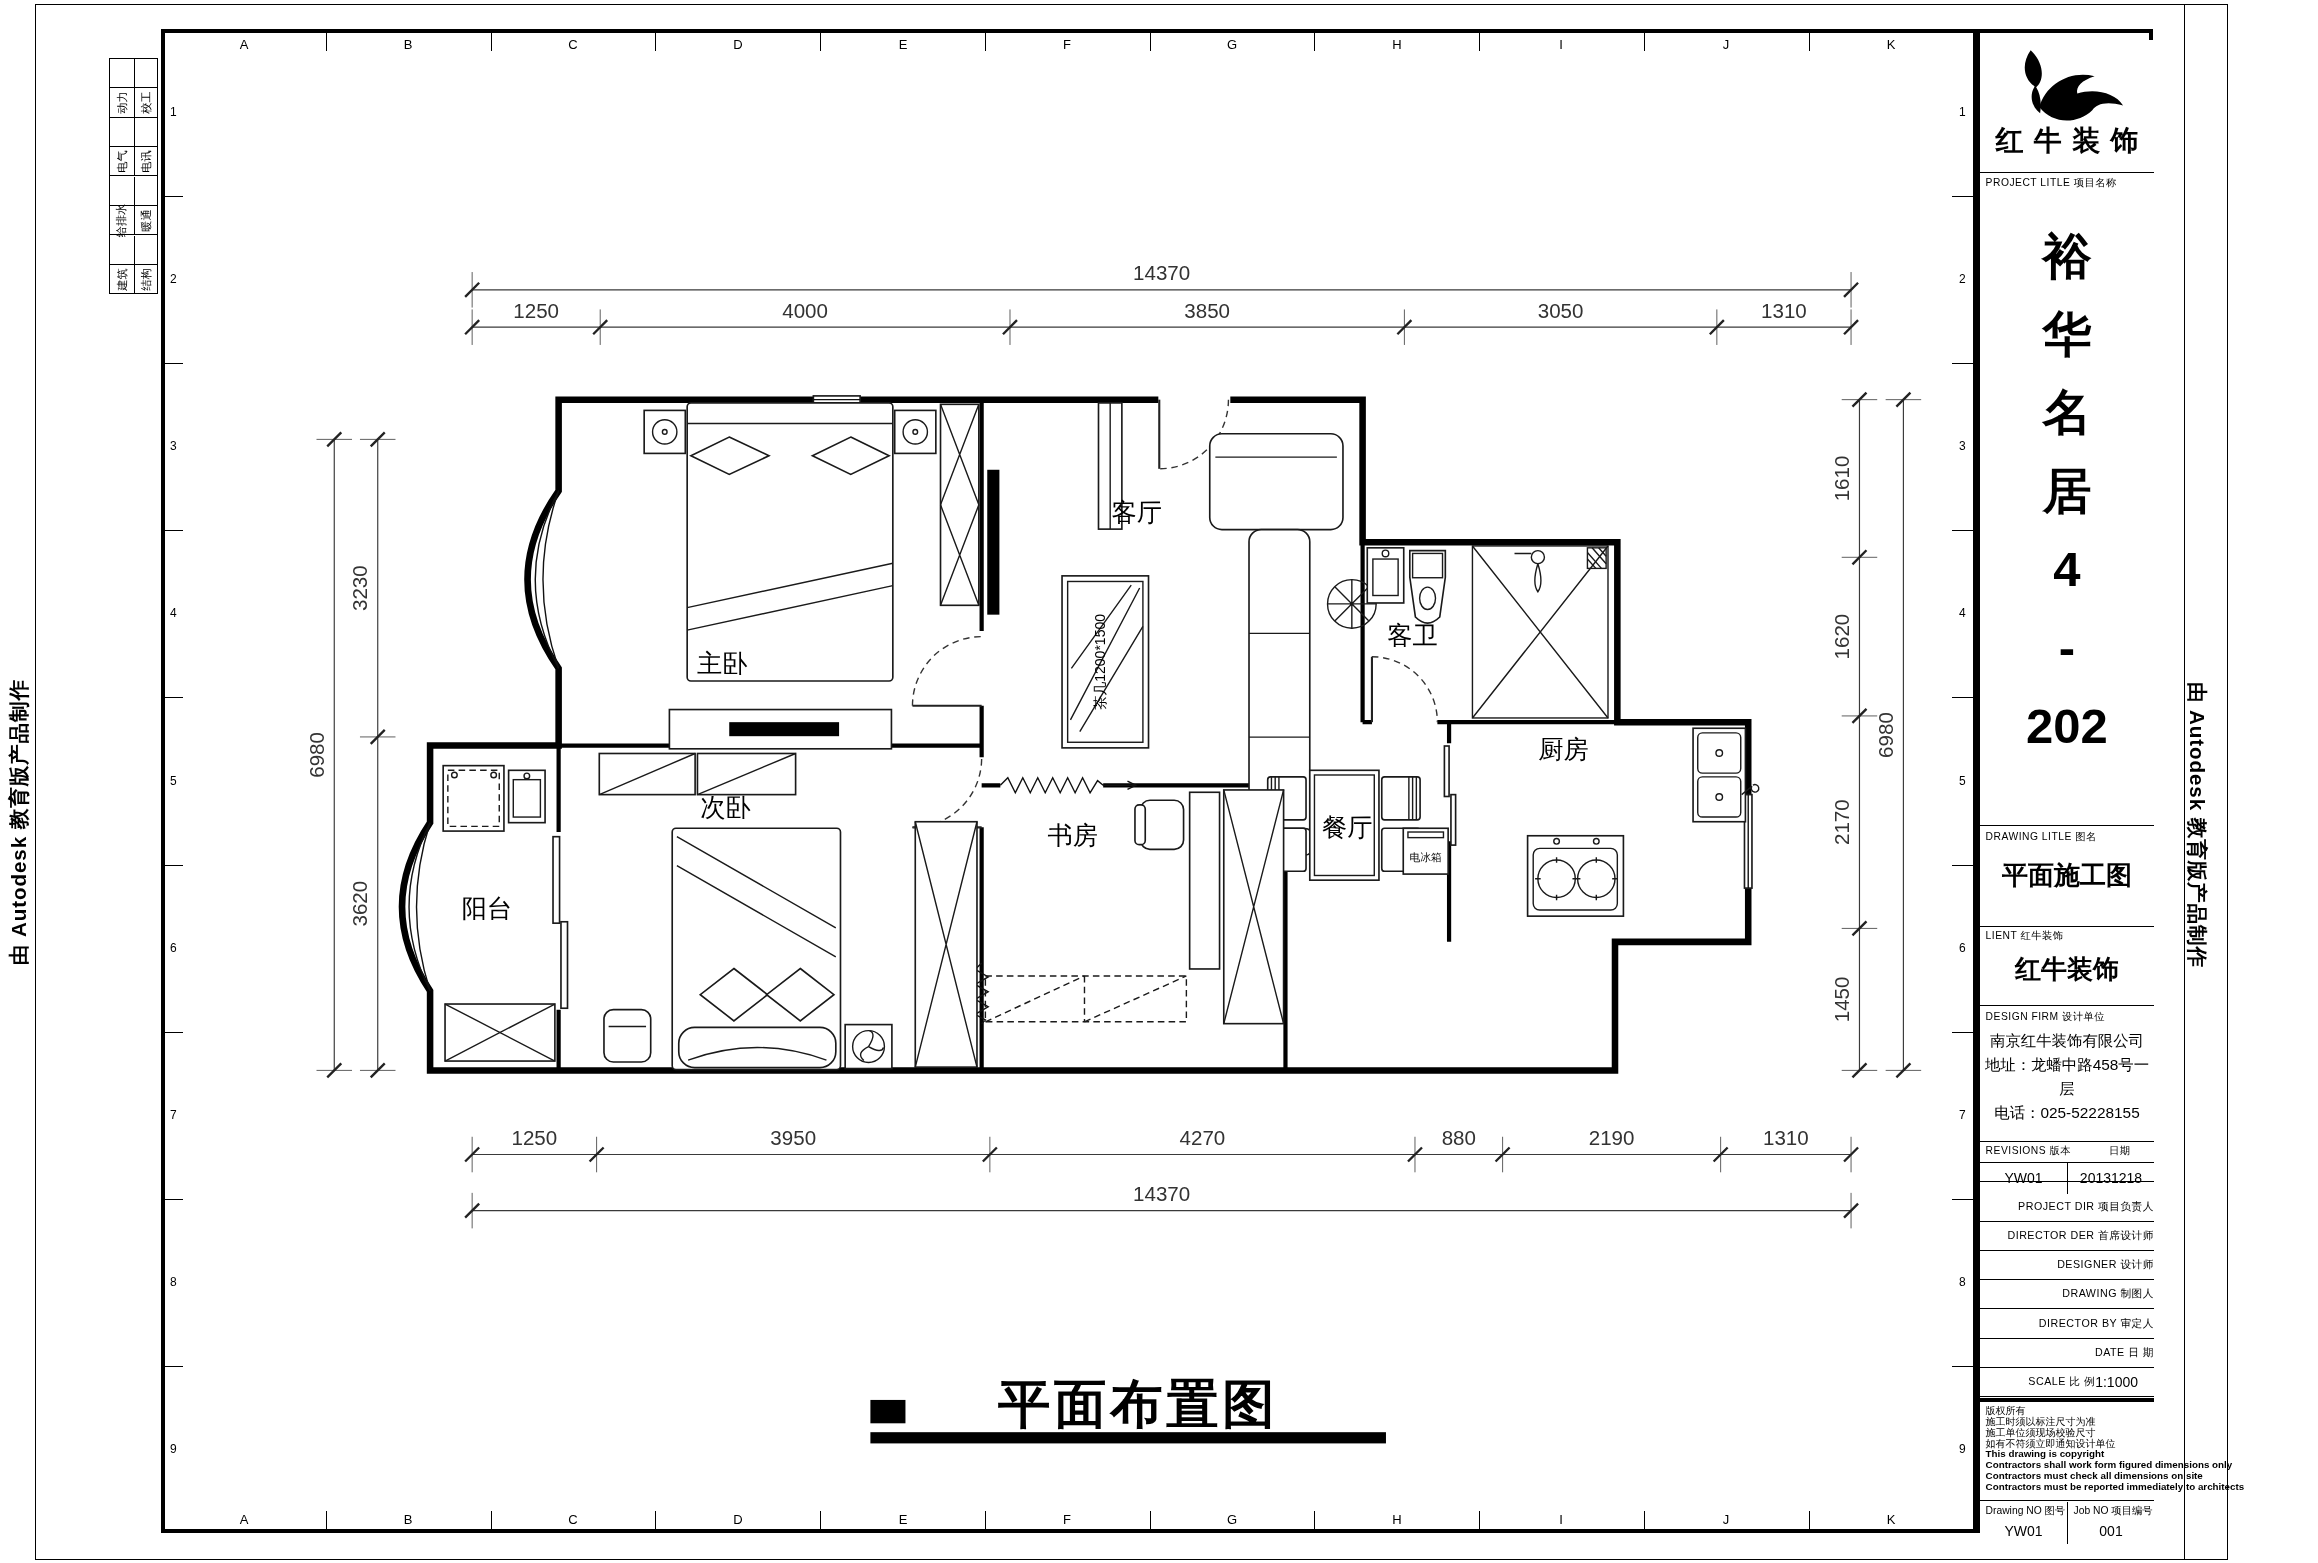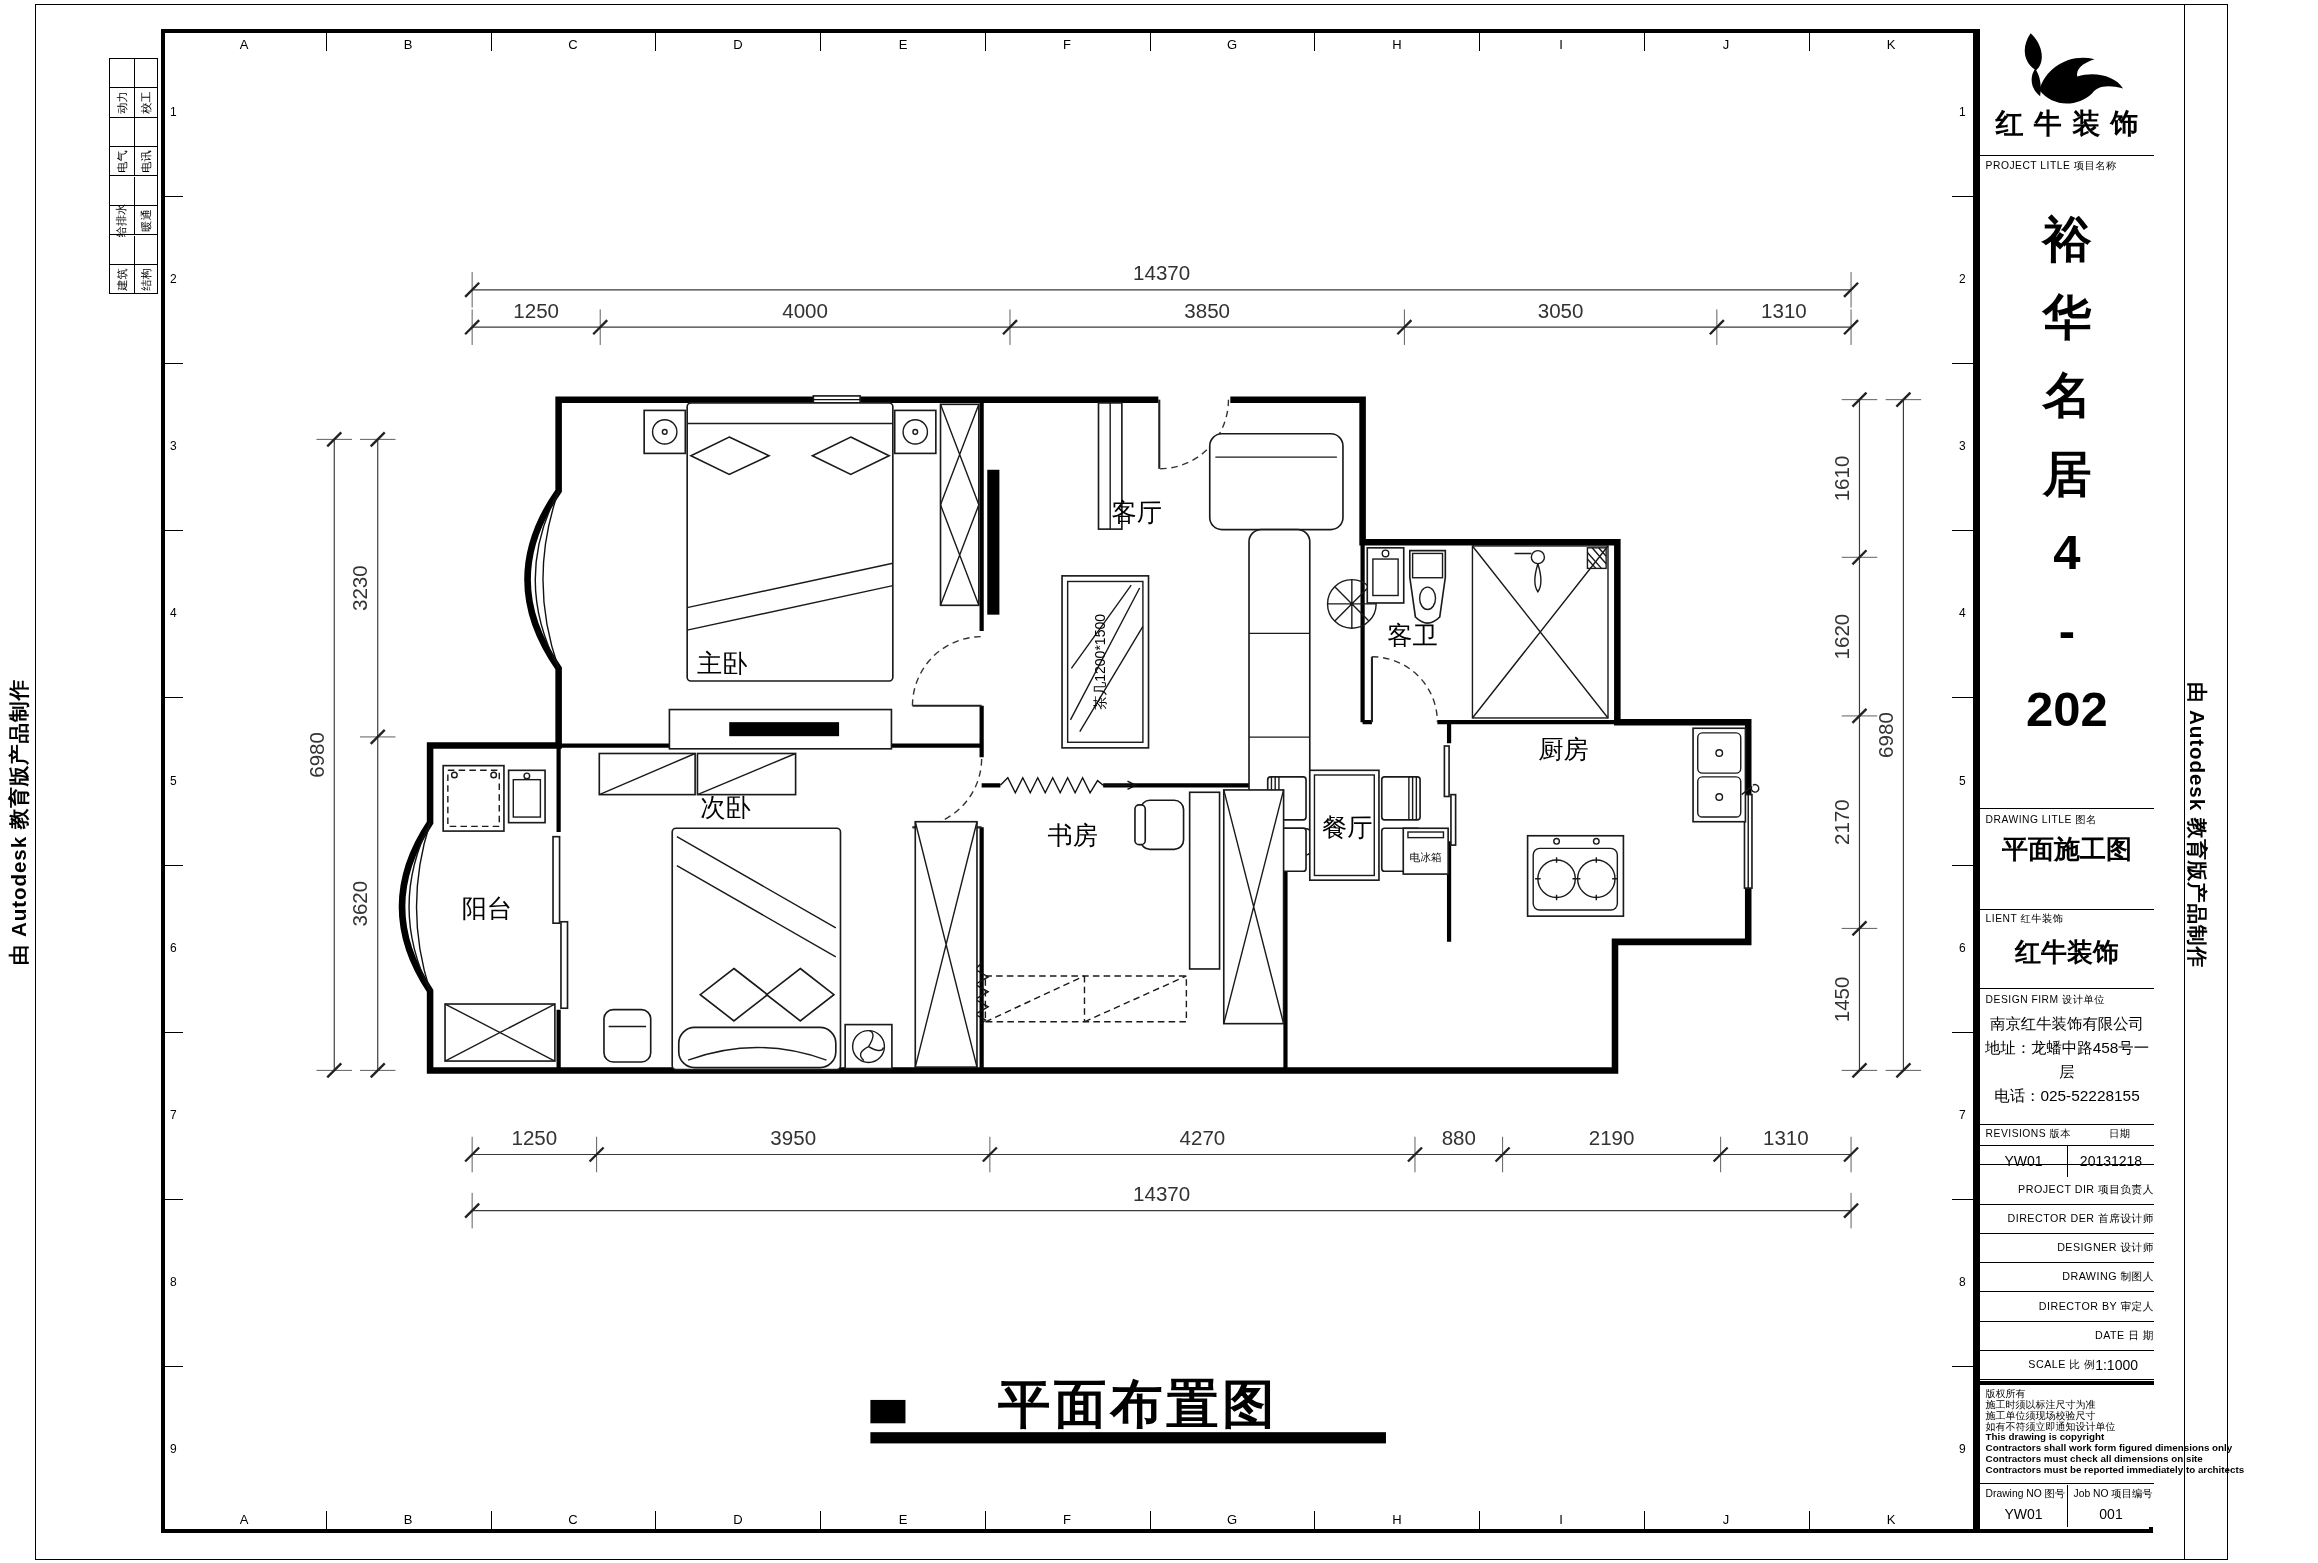--- a/index.html
+++ b/index.html
@@ -20,32 +20,32 @@
   .disc-row{position:absolute;left:0;width:100%;height:29.4px;border-bottom:0.9px solid #000;box-sizing:border-box;}
   .disc-cell{position:absolute;top:0;width:50%;height:100%;display:flex;align-items:center;justify-content:center;}
   .disc-cell.c2{left:50%;border-left:0.9px solid #000;box-sizing:border-box;}
   .disc-cell span{display:block;transform:rotate(-90deg);font-size:11.2px;white-space:nowrap;color:#000;}
   
   .grid-letter{width:28px;height:18.7px;margin-left:-14px;text-align:center;font-size:13px;color:#000;line-height:18.7px;}
   .grid-number{width:18.7px;height:17px;text-align:center;font-size:12px;color:#000;line-height:17px;}
   .tick-v{width:1.4px;height:21.5px;background:#000;}
   .tick-h{width:21.5px;height:1.4px;background:#000;}
   
-  #titleblock{left:1980px;top:23px;width:174px;height:1504px;background:#fff;color:#000;}
+  #titleblock{left:1980px;top:40px;width:174px;height:1504px;background:#fff;color:#000;}
   .tb-sec{position:absolute;left:0;width:100%;box-sizing:border-box;border-bottom:1.4px solid #000;}
   .tb-label{font-size:10.3px;padding:2.8px 4.7px 0.9px 5.6px;white-space:nowrap;letter-spacing:0.5px;}
   .tb-big{text-align:center;font-weight:600;}
   #tb-logo-wrap{top:0;height:132px;border-bottom:none;display:flex;flex-direction:column;align-items:center;justify-content:flex-start;}
   #tb-logo{margin-top:6.5px;width:140px;height:79px;}
   #tb-company{font-size:28px;font-weight:700;letter-spacing:10.3px;text-indent:10.3px;line-height:1.1;}
   #tb-sec-project{top:132px;height:654px;}
   #tb-project-name{display:flex;flex-direction:column;align-items:center;padding-top:26px;}
   #tb-project-name span{font-size:49px;font-weight:600;line-height:1.6;}
   #tb-sec-drawtitle{top:787px;height:100px;}
-  #tb-drawing-title{font-size:26px;margin-top:4px;}
+  #tb-drawing-title{font-size:26px;margin-top:13px;}
   #tb-sec-client{top:886px;height:80px;}
   #tb-client{font-size:26px;margin-top:8.4px;}
   #tb-sec-firm{top:967px;height:135px;}
   #tb-firm-lines{margin-top:4.7px;text-align:center;}
   #tb-firm-lines div{font-size:15.4px;line-height:1.55;}
   #tb-sec-rev{top:1101px;height:41px;}
   #tb-rev-head{display:flex;justify-content:space-between;}
   #tb-rev-vals{position:absolute;left:0;top:20.6px;width:100%;height:32px;border-top:0.9px solid #000;box-sizing:border-box;display:flex;}
   .tb-rev-cell{width:50%;display:flex;align-items:center;justify-content:center;font-size:14px;}
   .tb-rev-cell.r{border-left:0.9px solid #000;box-sizing:border-box;}

